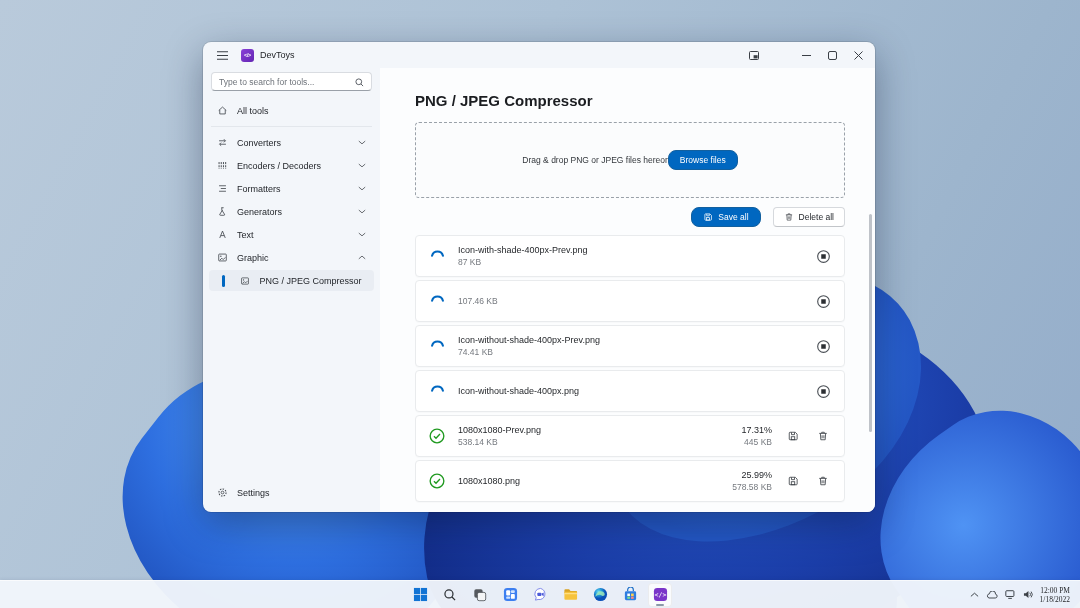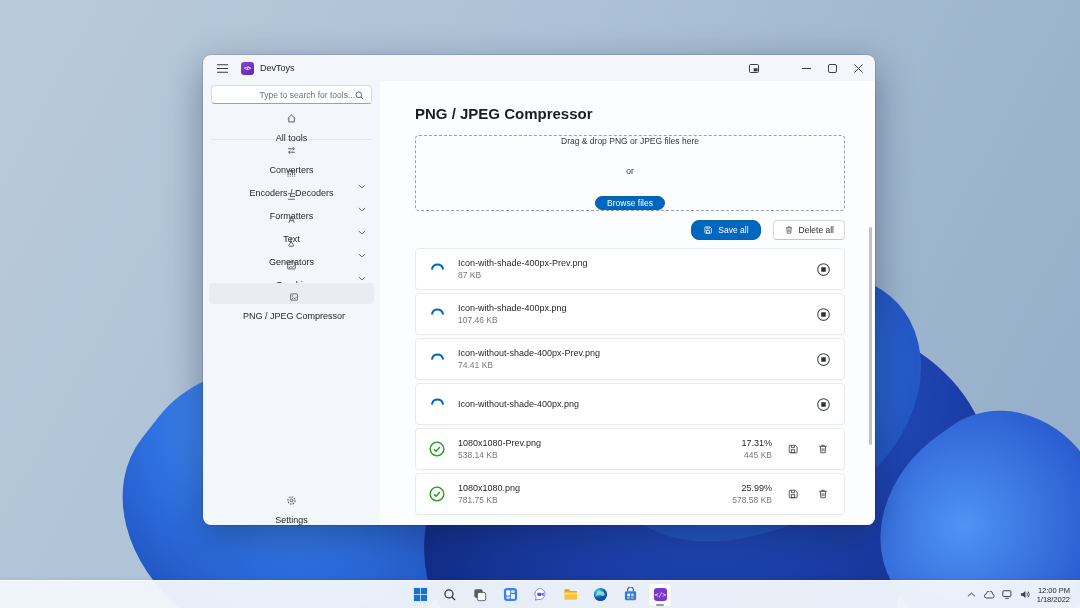--- a/index.html
+++ b/index.html
@@ -20,58 +20,58 @@
     background:radial-gradient(ellipse at 50% 42%,#3f86ef 0%,#2458c6 70%);
     border-radius:60% 40% 50% 50% / 55% 45% 55% 45%; }
   .petal-d { left:500px; top:455px; width:400px; height:230px; transform:rotate(16deg);
     background:radial-gradient(ellipse at 45% 35%,#3c7ceb 0%,#1c3f9f 65%);
     border-radius:55% 45% 48% 52% / 52% 48% 55% 45%; }
   .petal-e { left:880px; top:420px; width:230px; height:220px; transform:rotate(-35deg);
     background:radial-gradient(ellipse at 40% 40%,#4f93f4 0%,#2a5cd0 70%);
     border-radius:58% 42% 52% 48% / 50% 50% 58% 42%; }
 
   
-  .win { position:absolute; left:203px; top:55px; width:672px; height:470px; z-index:3;
+  .win { position:absolute; left:203px; top:42px; width:672px; height:470px; z-index:3;
     background:#f3f6fa; border-radius:8px; overflow:hidden; display:flex; flex-direction:column;
     box-shadow:0 12px 38px rgba(8,18,48,.38), 0 0 0 1px rgba(0,0,0,.10); }
 
   .titlebar { flex:0 0 26px; display:flex; align-items:center; padding-left:8px; }
   .tb-btn { width:26px; height:26px; display:flex; align-items:center; justify-content:center; color:#3a3f45; }
   .hamburger { width:22px; height:26px; display:flex; align-items:center; justify-content:center; }
   .app-logo { width:13px; height:13px; border-radius:3px; margin:0 6px 0 8px;
     background:linear-gradient(135deg,#8a41d8,#6325b2); color:#fff; font-size:5.5px; font-weight:bold;
     display:flex; align-items:center; justify-content:center; letter-spacing:-.3px; }
   .app-title { font-size:9px; color:#24262a; }
   .tb-spacer { flex:1; }
   .caption-group { display:flex; margin-right:4px; }
 
   .win-body { flex:1; display:flex; min-height:0; }
 
   
-  .sidebar { width:177px; display:flex; flex-direction:column; padding:2px 0 0;text-align:right; }
+  .sidebar { width:177px; display:flex; flex-direction:column; padding:2px 0 0; }
   .searchbox { margin:2px 8px 9px; height:19px; background:#fff; border:1px solid #d9dce1;
     border-bottom-color:#9aa0a8; border-radius:4px; display:flex; align-items:center; padding:0 7px; }
   .searchbox .ph { flex:1; font-size:8.5px; color:#6e737a; }
   .nav { flex:1; padding:0 6px; display:flex; flex-direction:column; }
   .nav-item { height:21px; margin-bottom:2px; border-radius:4px; display:flex; align-items:center;
-    gap:9px; padding:0 8px; font-size:9px; color:#24272c; position:relative;flex-direction:column; }
+    gap:9px; padding:0 8px; font-size:9px; color:#24272c; position:relative; }
   .nav-item .ic { width:11px; height:11px; display:flex; align-items:center; justify-content:center; color:#43484e; }
   .nav-item .chev { margin-left:auto; color:#55595f; display:flex; }
   .nav-divider { height:1px; background:#e3e7ec; margin:3px 2px 5px; }
   .nav-item.child { padding-left:13px; }
   .nav-item.selected { background:#e9edf3; }
   .sel-bar { width:2.5px; height:12px; border-radius:2px; background:#0067c0; margin-right:6px; }
   .settings-item { margin:0 6px 9px; }
 
   
   .content { flex:1; background:#fcfdfe; position:relative; min-width:0; }
   .page { position:absolute; inset:0; padding:24px 30px 0 35px; }
   .page-title { font-size:15px; font-weight:600; color:#1b1d21; line-height:18px; }
   .dropzone { margin-top:12px; height:76px; border:1.5px dashed #9aa1a9; border-radius:4px;
-    background:#fbfcfd; display:flex; flex-direction:column; align-items:center; justify-content:center; gap:20px; }
+    background:#fbfcfd; display:flex; flex-direction:row; align-items:center; justify-content:center; gap:0; }
   .dz-line { font-size:8.5px; color:#33373c; }
   .dz-or { font-size:8.5px; color:#33373c; }
   .btn { display:inline-flex; align-items:center; justify-content:center; gap:5px; height:20px;
     border-radius:4px; font-size:8.5px; border:1px solid transparent; cursor:default; }
   .btn-primary { background:#0067c0; color:#fff; border-color:#12609f; padding:0 11px;border-radius:8px; }
   .btn-secondary { background:#fff; color:#26292e; border:1px solid #d6d9dd; border-bottom-color:#c2c5c9; padding:8px 10px; }
   .actions { margin-top:9px; display:flex; justify-content:flex-end; gap:12px; }
 
   .files { margin-top:8px; display:flex; flex-direction:column; gap:3px; }
   .file-card { height:42px; background:#fff; border:1px solid #e9ebed; border-radius:4px;
@@ -94,21 +94,21 @@
     background:rgba(241,246,251,.96); border-top:1px solid rgba(255,255,255,.65);
     box-shadow:0 -1px 3px rgba(20,40,80,.08); display:flex; align-items:center; }
   .tb-center { position:absolute; left:50%; transform:translateX(-50%); display:flex; gap:6px; align-items:center; }
   .task-icon { width:24px; height:24px; border-radius:4px; display:flex; align-items:center;
     justify-content:center; position:relative; }
   .task-icon.active { background:rgba(255,255,255,.75); box-shadow:inset 0 0 0 1px rgba(0,0,0,.06); }
   .task-icon.active::after { content:""; position:absolute; bottom:1px; left:50%; transform:translateX(-50%);
     width:8px; height:2px; border-radius:2px; background:#8b99a9; }
   .tray { margin-left:auto; display:flex; align-items:center; gap:7px; padding-right:10px; }
   .tray-ic { display:flex; align-items:center; justify-content:center; color:#3d4248; }
-  .clock { text-align:right; font-size:7.5px; line-height:9px; color:#24262a; }
+  .clock { text-align:right; font-size:7.5px; line-height:9px; color:#24262a;font-family:Liberation Serif, serif; }
 </style>
 </head>
 <body>
 
 <div class="screen">
 
   <div class="bloom">
     <div class="petal petal-a"></div>
     <div class="petal petal-d"></div>
     <div class="petal petal-b"></div>
@@ -209,37 +209,37 @@
                 <span>Formatters</span>
                 <span class="chev">
                   <svg width="8" height="5" viewBox="0 0 10 6">
                     <path d="M1 1.2L5 4.7l4-3.5" fill="none" stroke="#55595f" stroke-width="1.1"></path>
                   </svg>
                 </span>
               </div>
               <div class="nav-item">
                 <span class="ic">
                   <svg width="11" height="11" viewBox="0 0 16 16">
-                    <path d="M4 13L8 3l4 10M5.6 9.6h4.8" fill="none" stroke="#43484e" stroke-width="1.2"></path>
-                  </svg>
-                </span>
-                <span>Text</span>
+                    <path d="M6.3 2.5h3.4M7 2.5v3.4l3.9 6.1a1 1 0 01-.85 1.5H5a1 1 0 01-.85-1.5L8 5.9" fill="none" stroke="#43484e" stroke-width="1.2"></path>
+                  </svg>
+                </span>
+                <span>Generators</span>
                 <span class="chev">
                   <svg width="8" height="5" viewBox="0 0 10 6">
                     <path d="M1 1.2L5 4.7l4-3.5" fill="none" stroke="#55595f" stroke-width="1.1"></path>
                   </svg>
                 </span>
               </div>
               <div class="nav-item">
                 <span class="ic">
                   <svg width="11" height="11" viewBox="0 0 16 16">
-                    <path d="M6.3 2.5h3.4M7 2.5v3.4l3.9 6.1a1 1 0 01-.85 1.5H5a1 1 0 01-.85-1.5L8 5.9" fill="none" stroke="#43484e" stroke-width="1.2"></path>
-                  </svg>
-                </span>
-                <span>Generators</span>
+                    <path d="M4 13L8 3l4 10M5.6 9.6h4.8" fill="none" stroke="#43484e" stroke-width="1.2"></path>
+                  </svg>
+                </span>
+                <span>Text</span>
                 <span class="chev">
                   <svg width="8" height="5" viewBox="0 0 10 6">
                     <path d="M1 1.2L5 4.7l4-3.5" fill="none" stroke="#55595f" stroke-width="1.1"></path>
                   </svg>
                 </span>
               </div>
               <div class="nav-item">
                 <span class="ic">
                   <svg width="11" height="11" viewBox="0 0 16 16">
                     <rect x="2.5" y="3" width="11" height="10" rx="1" fill="none" stroke="#43484e" stroke-width="1.2"></rect>
@@ -326,21 +326,20 @@
                   </svg>
                 </button>
               </div>
               <div class="file-card">
                 <span class="status-ic">
                   <svg width="17" height="17" viewBox="0 0 20 20">
                     <path d="M3.6 9.2A6.6 6.6 0 0116.4 9.2" fill="none" stroke="#0067c0" stroke-width="2.4" stroke-linecap="round"></path>
                   </svg>
                 </span>
                 <span class="fmeta">
-                  <div class="fname">Icon-with-shade-400px.png</div>
                   <div class="fsize">107.46 KB</div>
                 </span>
                 <button class="icon-btn stop-btn">
                   <svg width="15" height="15" viewBox="0 0 16 16">
                     <circle cx="8" cy="8" r="6.2" fill="none" stroke="#4a4f55" stroke-width="1.2"></circle>
                     <rect x="5.6" y="5.6" width="4.8" height="4.8" fill="#2c2f33"></rect>
                   </svg>
                 </button>
               </div>
               <div class="file-card">
@@ -406,21 +405,20 @@
               </div>
               <div class="file-card">
                 <span class="status-ic">
                   <svg width="18" height="18" viewBox="0 0 20 20">
                     <circle cx="10" cy="10" r="7.6" fill="none" stroke="#219a21" stroke-width="1.5"></circle>
                     <path d="M6.6 10.2l2.3 2.3 4.4-4.8" fill="none" stroke="#219a21" stroke-width="1.5"></path>
                   </svg>
                 </span>
                 <span class="fmeta">
                   <div class="fname">1080x1080.png</div>
-                  <div class="fsize">781.75 KB</div>
                 </span>
                 <span class="resblock">
                   <div class="pct">25.99%</div>
                   <div class="nsize">578.58 KB</div>
                 </span>
                 <button class="icon-btn">
                   <svg width="12" height="12" viewBox="0 0 16 16">
                     <path d="M3 4a1 1 0 011-1h7l2.5 2.5V12a1 1 0 01-1 1H4a1 1 0 01-1-1V4z" fill="none" stroke="#3a3f45" stroke-width="1.1"></path>
                     <path d="M6 3.2v3h4v-3" fill="none" stroke="#3a3f45" stroke-width="1.1"></path>
                     <rect x="5.7" y="9" width="4.6" height="4" fill="none" stroke="#3a3f45" stroke-width="1.1"></rect>

